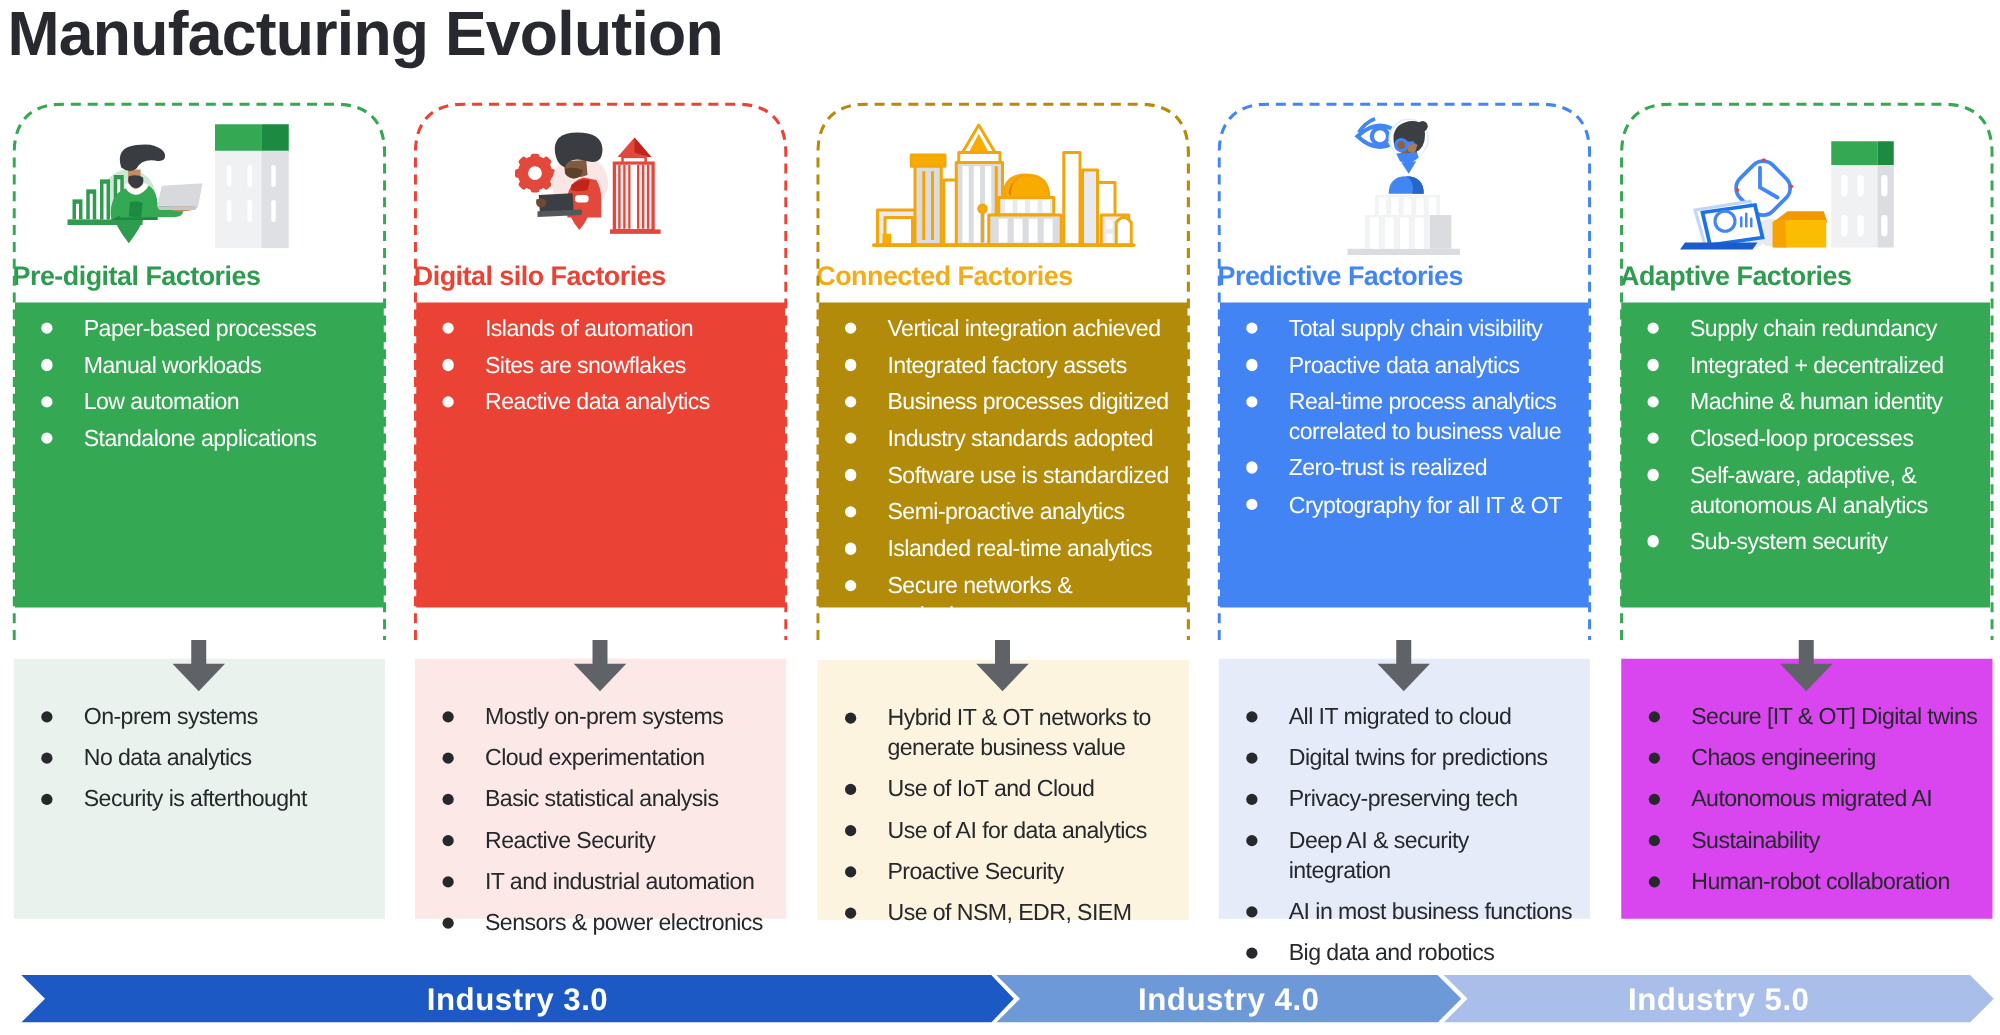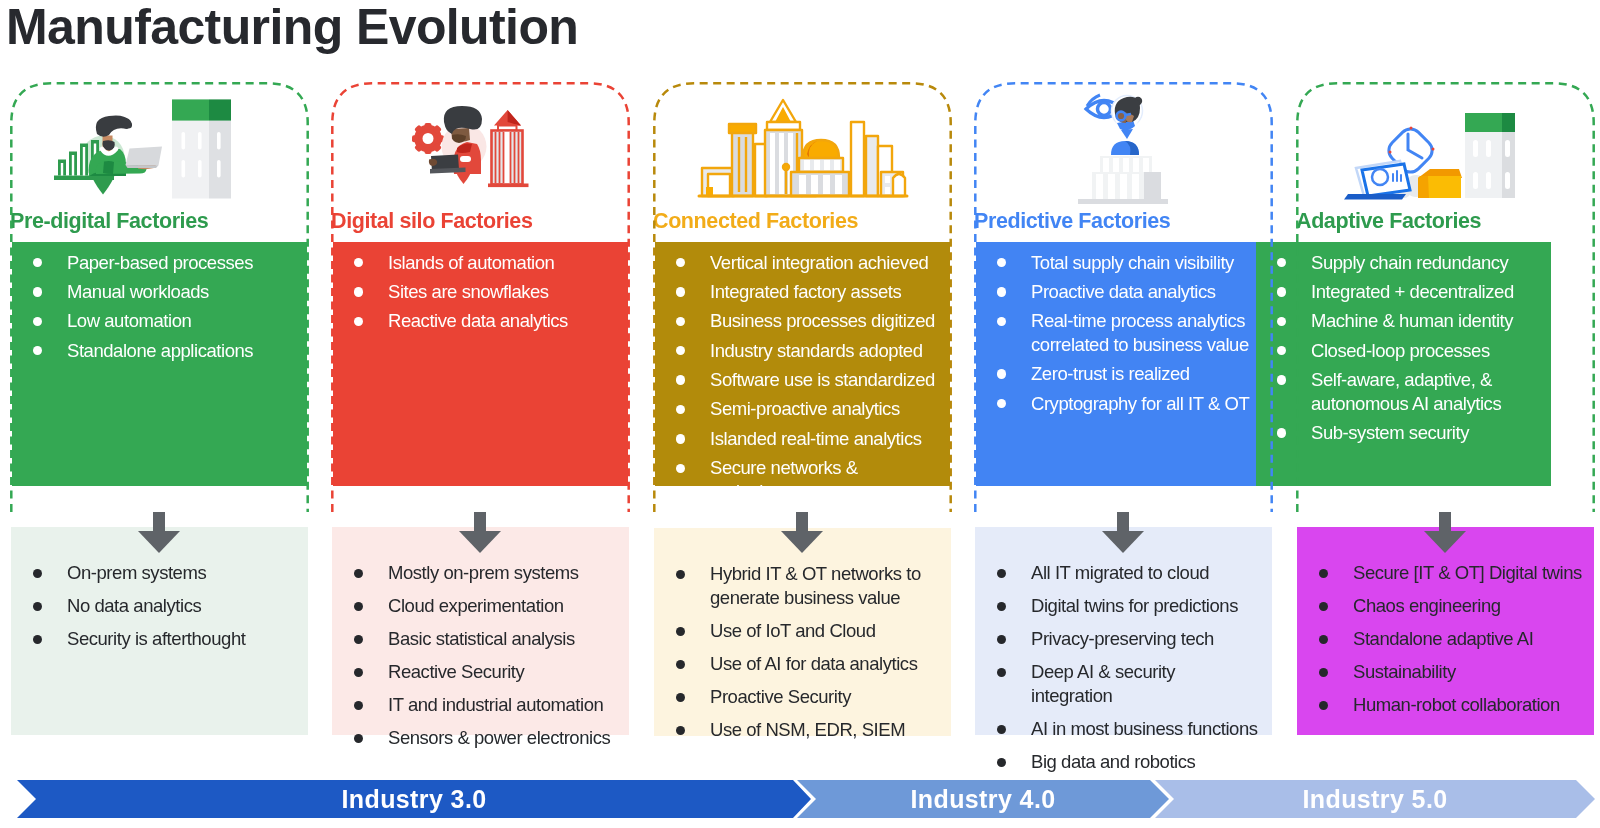--- a/index.html
+++ b/index.html
@@ -382,39 +382,39 @@
           <path d="M105 93 L105 99"></path>
         </g>
     <path d="M52 112 L110 112 L106 117.5 L48 117.5 Z" fill="#1A5DC8"></path>
 
     <path d="M122 96 L134 87 L163 87 L166 96 Z" fill="#F29900"></path>
     <rect x="124" y="94" width="41" height="22" fill="#FBBC04"></rect>
     <path d="M124 94 L122 96 L122 116 L133 116 L132 94 Z" fill="#F5A300"></path>
   </svg></div>
   <div class="ctitle" style="color:#2E9B4E">Adaptive Factories</div>
 </div>
-<div class="blk btop" style="left:1256px;background:#34A853">
+<div class="blk btop" style="left:1297px;background:#34A853">
   <ul class="lst t">
     <li>Supply chain redundancy</li>
     <li>Integrated + decentralized</li>
     <li>Machine &amp; human identity</li>
     <li>Closed-loop processes</li>
     <li>Self-aware, adaptive, &amp;<br>autonomous AI analytics</li>
     <li>Sub-system security</li>
   </ul>
 </div>
 <div class="arrow" style="left:1424px">
     <div class="st"></div>
     <div class="hd"></div>
   </div>
 <div class="blk bbot" style="left:1297px;top:527px;background:#d946ef">
   <ul class="lst b">
     <li>Secure [IT &amp; OT] Digital twins</li>
     <li>Chaos engineering</li>
-    <li>Standalone adaptive AI</li>
+    <li>Autonomous migrated AI</li>
     <li>Sustainability</li>
     <li>Human-robot collaboration</li>
   </ul>
 </div>
 
 <svg id="banner" style="position:absolute;left:0;top:780px" width="1600" height="38">
   <polygon points="17,0 793,0 811,19 793,38 17,38 36,19" fill="#1D59C4"></polygon>
   <polygon points="797,0 1150,0 1169,19 1150,38 797,38 816,19" fill="#6E99D8"></polygon>
   <polygon points="1155,0 1576,0 1595,19 1576,38 1155,38 1174,19" fill="#A9BEE8"></polygon>
   <text x="414" y="28" text-anchor="middle" font-family="Liberation Sans,sans-serif" font-size="25" font-weight="bold" fill="#fff" letter-spacing="0.4">Industry 3.0</text>

